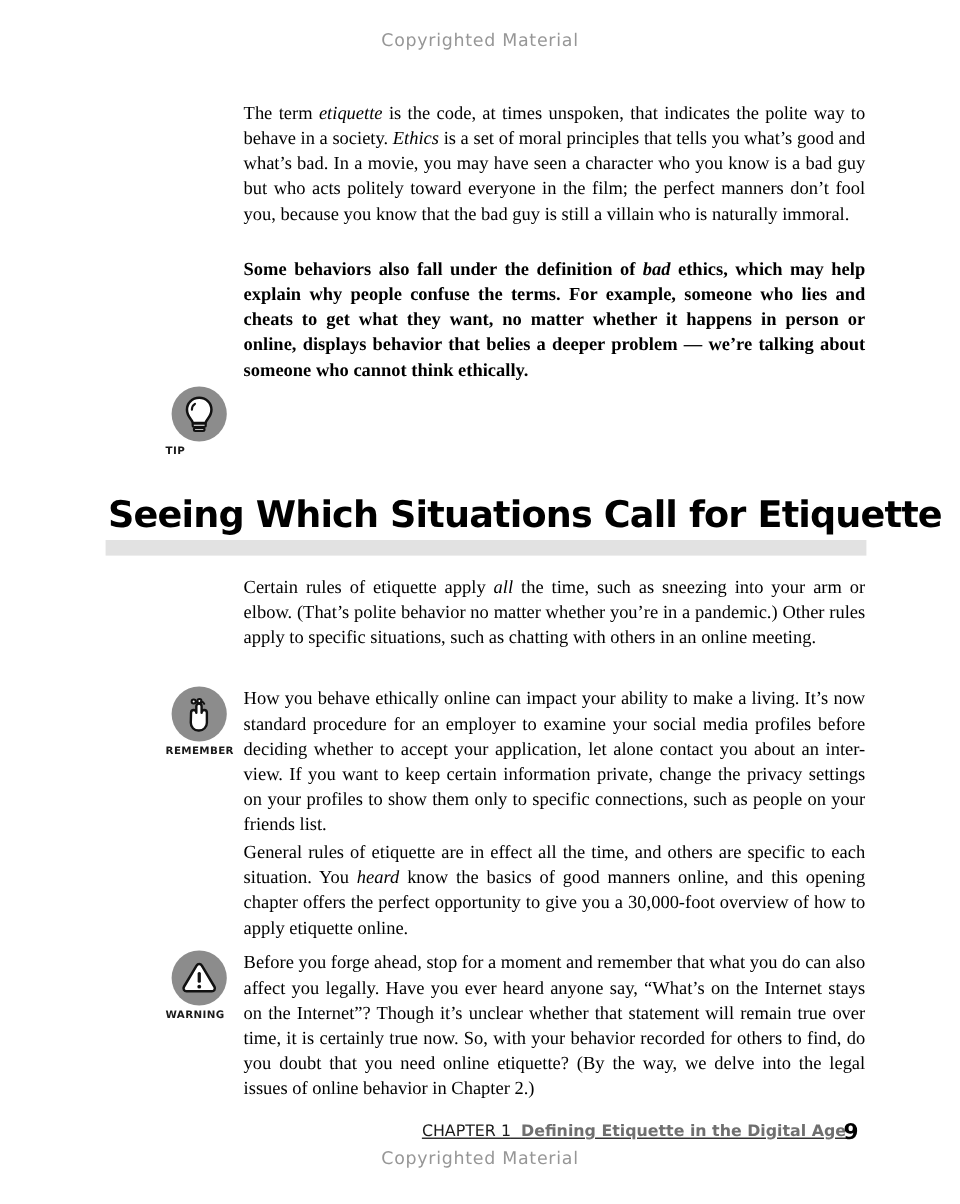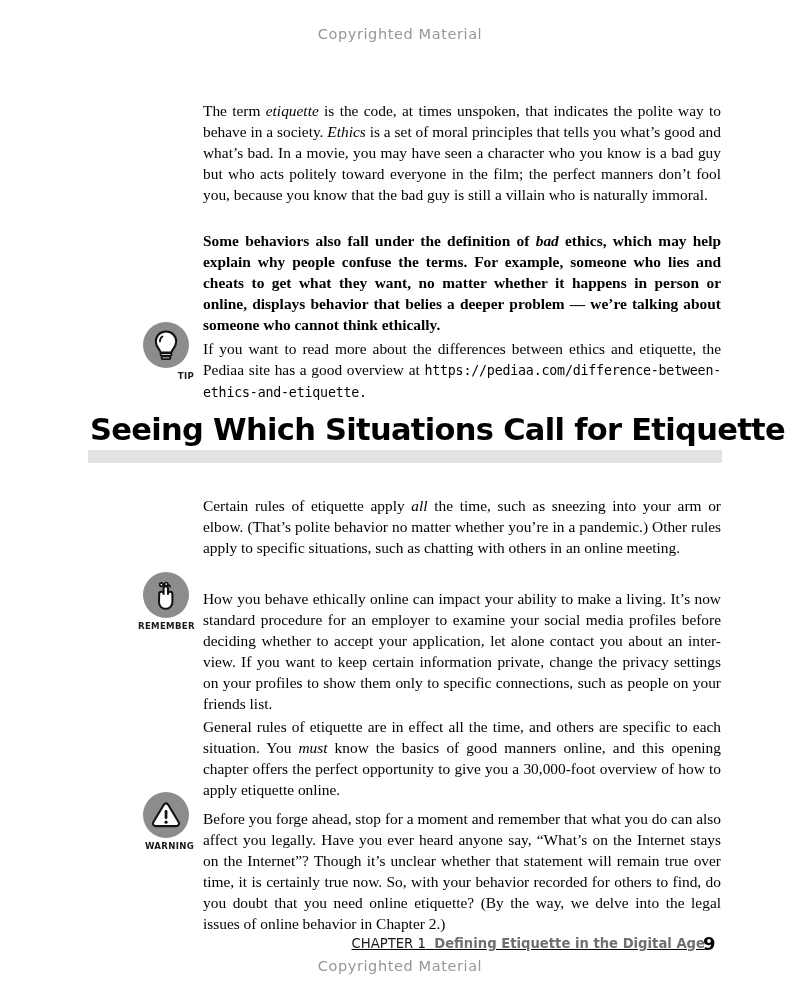--- a/index.html
+++ b/index.html
@@ -38,21 +38,21 @@
   .watermark-top { top: 26px; }
   .watermark-bottom { top: 958px; }
 
   
   .col {
     position: absolute;
     left: 203px;
     width: 518px;
   }
   p.body {
-    margin: 16px 0 17px 0;
+    margin: 0 0 17px 0;
     font-size: 15.4px;
     line-height: 21.1px;
     text-align: justify;
     text-justify: inter-word;
     hyphens: manual;
   }
   p.body:last-child { margin-bottom: 0; }
   .it { font-style: italic; }
   .mono {
     font-family: "DejaVu Sans Mono", "Liberation Mono", monospace;
@@ -64,21 +64,21 @@
   .callout {
     position: absolute;
     left: 0;
     width: 800px;
   }
   .callout .icon-wrap {
     position: absolute;
     left: 138px;
     top: 0;
     width: 56px;
-    text-align: right;
+    text-align: left;
   }
   .callout .icon-badge {
     width: 46px;
     height: 46px;
     border-radius: 50%;
     background: #8c8c8c;
     margin: 0 auto;
     position: relative;
   }
   .callout .icon-badge svg {
@@ -184,23 +184,20 @@
     <div class="icon-wrap">
       <div class="icon-badge">
         <svg width="46" height="46" viewBox="0 0 46 46" aria-hidden="true">
           <path d="M23 9.5c-6.0 0-10.2 4.4-10.2 10.0 0 3.9 2.0 6.3 3.4 8.1 0.9 1.2 1.4 2.0 1.5 3.0h10.6c0.1-1.0 0.6-1.8 1.5-3.0 1.4-1.8 3.4-4.2 3.4-8.1 0-5.6-4.2-10.0-10.2-10.0z" fill="#ffffff" stroke="#111111" stroke-width="2.1"></path>
           <path d="M19.5 14.5c-1.6 1.0-2.6 2.8-2.6 4.9" fill="none" stroke="#111111" stroke-width="1.8" stroke-linecap="round"></path>
           <rect x="17.6" y="31.0" width="10.8" height="2.6" rx="0.6" fill="#ffffff" stroke="#111111" stroke-width="1.8"></rect>
           <rect x="18.6" y="34.6" width="8.8" height="2.5" rx="1.2" fill="#ffffff" stroke="#111111" stroke-width="1.8"></rect>
         </svg>
       </div>
       <div class="icon-label">TIP</div>
-    </div>
-    <div class="callout-text">
-      <p class="body"><span>If you want to read more about the differences between ethics and etiquette, the Pediaa site has a good overview at </span><span class="mono">https://pediaa.com/difference-between-ethics-and-etiquette.</span></p>
     </div>
   </div>
 
   <div class="section-heading">
     <div class="bar"></div>
     <div class="htext">Seeing Which Situations Call for Etiquette</div>
   </div>
 
   <div class="col" style="top:479px;">
     <p class="body"><span>Certain rules of etiquette apply </span><span class="it">all</span><span> the time, such as sneezing into your arm or elbow. (That’s polite behavior no matter whether you’re in a pandemic.) Other rules apply to specific situations, such as chatting with others in an online meeting.</span></p>
@@ -218,21 +215,21 @@
         </svg>
       </div>
       <div class="icon-label">REMEMBER</div>
     </div>
     <div class="callout-text">
       <p class="body">How you behave ethically online can impact your ability to make a living. It’s now standard procedure for an employer to examine your social media profiles before deciding whether to accept your application, let alone contact you about an inter-view. If you want to keep certain information private, change the privacy settings on your profiles to show them only to specific connections, such as people on your friends list.</p>
     </div>
   </div>
 
   <div class="col" style="top:700px;">
-    <p class="body"><span>General rules of etiquette are in effect all the time, and others are specific to each situation. You </span><span class="it">must</span><span> know the basics of good manners online, and this opening chapter offers the perfect opportunity to give you a 30,000-foot overview of how to apply etiquette online.</span></p>
+    <p class="body"><span>General rules of etiquette are in effect all the time, and others are specific to each situation. You </span><span class="it">heard</span><span> know the basics of good manners online, and this opening chapter offers the perfect opportunity to give you a 30,000-foot overview of how to apply etiquette online.</span></p>
   </div>
 
   <div class="callout" style="top:792px; height:115px;">
     <div class="icon-wrap">
       <div class="icon-badge">
         <svg width="46" height="46" viewBox="0 0 46 46" aria-hidden="true">
           <path d="M23 11.4c-0.9 0-1.7 0.5-2.2 1.3L10.3 30.3c-1.0 1.7 0.2 3.8 2.2 3.8h21.0c2.0 0 3.2-2.1 2.2-3.8L25.2 12.7c-0.5-0.8-1.3-1.3-2.2-1.3z" fill="#ffffff" stroke="#111111" stroke-width="2.1" stroke-linejoin="round"></path>
           <rect x="21.7" y="18.0" width="2.7" height="9.0" rx="1.3" fill="#111111"></rect>
           <circle cx="23.05" cy="30.2" r="1.6" fill="#111111"></circle>
         </svg>

